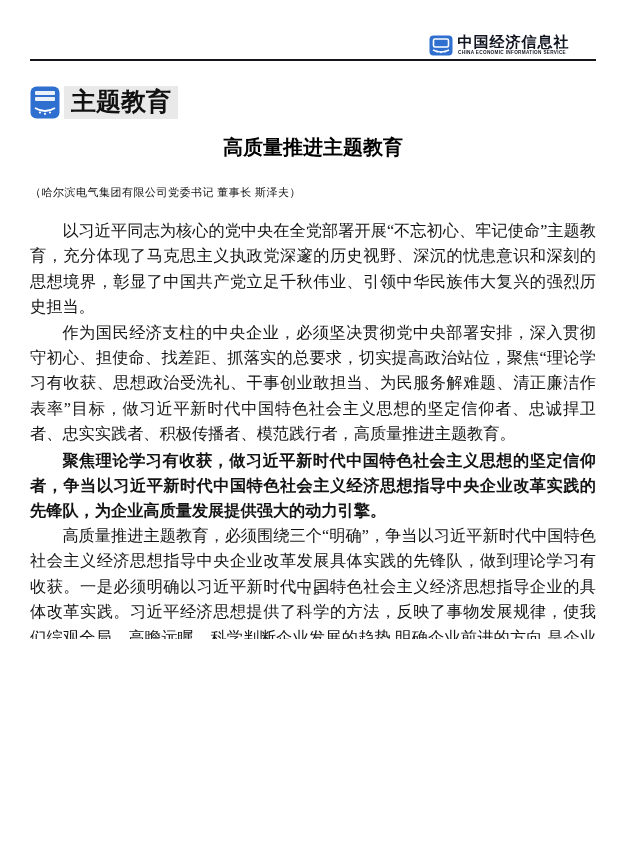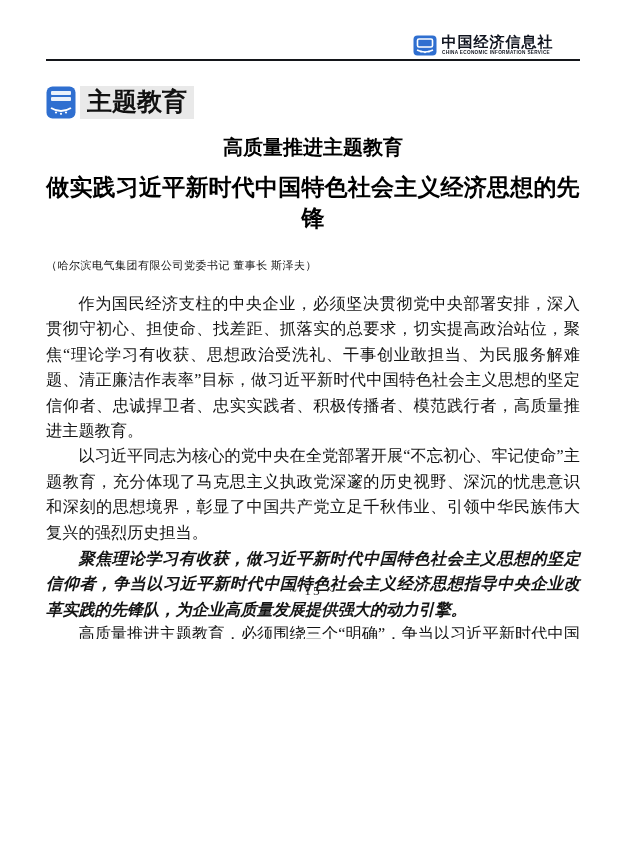--- a/index.html
+++ b/index.html
@@ -2,21 +2,21 @@
 <html><head>
 <meta charset="utf-8">
 <style>
   html,body{margin:0;padding:0;background:#ffffff;}
   .page{
     position:relative;
     width:626px;height:639px;
     margin:0 auto;
     background:#ffffff;
     box-sizing:border-box;
-    padding:0 46px;
+    padding:0 30px;
     font-family:"Liberation Serif", serif;
     color:#1a1a1a;
     overflow:hidden;
   }
   
   .header{
     padding-top:34px;
     padding-bottom:3px;
     border-bottom:2px solid #14161a;
     display:flex;
@@ -65,21 +65,20 @@
     margin:0;
     font-size:16.2px;
     line-height:25.4px;
     text-align:justify;
     text-indent:2em;
     color:#141414;
   }
   .article-body p.emph{
     font-family:"Liberation Sans", sans-serif;
     font-weight:bold;
-    font-style:italic;
   }
   
   .footer{
     position:absolute;left:0;right:0;bottom:40px;
     text-align:center;font-size:13.5px;color:#222;
     font-family:"Liberation Serif", serif;letter-spacing:2px;
   }
 </style>
 </head>
 <body>
@@ -110,25 +109,24 @@
       <rect x="5" y="11" width="20" height="4" rx="1" fill="#ffffff" opacity="0.9"></rect>
       <path d="M5 22 q10 6 20 0" fill="none" stroke="#ffffff" stroke-width="1.8"></path>
       <circle cx="10" cy="26.5" r="1.1" fill="#fff"></circle>
       <circle cx="15" cy="27.8" r="1.1" fill="#fff"></circle>
       <circle cx="20" cy="26.5" r="1.1" fill="#fff"></circle>
     </svg>
     <span class="badge-label">主题教育</span>
   </div>
 
   <div class="title-1">高质量推进主题教育</div>
-  <div class="title-2">做实践习近平新时代中国特色社会主义经济思想的先锋</div>
   <div class="byline">（哈尔滨电气集团有限公司党委书记 董事长 斯泽夫）</div>
 
   <div class="article-body">
+      <p>以习近平同志为核心的党中央在全党部署开展“不忘初心、牢记使命”主题教育，充分体现了马克思主义执政党深邃的历史视野、深沉的忧患意识和深刻的思想境界，彰显了中国共产党立足千秋伟业、引领中华民族伟大复兴的强烈历史担当。</p>
       <p>作为国民经济支柱的中央企业，必须坚决贯彻党中央部署安排，深入贯彻守初心、担使命、找差距、抓落实的总要求，切实提高政治站位，聚焦“理论学习有收获、思想政治受洗礼、干事创业敢担当、为民服务解难题、清正廉洁作表率”目标，做习近平新时代中国特色社会主义思想的坚定信仰者、忠诚捍卫者、忠实实践者、积极传播者、模范践行者，高质量推进主题教育。</p>
-      <p>以习近平同志为核心的党中央在全党部署开展“不忘初心、牢记使命”主题教育，充分体现了马克思主义执政党深邃的历史视野、深沉的忧患意识和深刻的思想境界，彰显了中国共产党立足千秋伟业、引领中华民族伟大复兴的强烈历史担当。</p>
       <p class="emph">聚焦理论学习有收获，做习近平新时代中国特色社会主义思想的坚定信仰者，争当以习近平新时代中国特色社会主义经济思想指导中央企业改革实践的先锋队，为企业高质量发展提供强大的动力引擎。</p>
       <p>高质量推进主题教育，必须围绕三个“明确”，争当以习近平新时代中国特色社会主义经济思想指导中央企业改革发展具体实践的先锋队，做到理论学习有收获。一是必须明确以习近平新时代中国特色社会主义经济思想指导企业的具体改革实践。习近平经济思想提供了科学的方法，反映了事物发展规律，使我们综观全局，高瞻远瞩，科学判断企业发展的趋势,明确企业前进的方向,是企业改革实践的根本遵循和行动指南。二是必须明确以习近平新时代中国特色社会主义经济思想指导企业实践的具体路径。坚持贯彻新发展理念、坚持党对国企改革发展的领导与推进国企改革发展相融合,坚持供给侧结构性改革,坚持问题导向，推进质量变革、效率变革、动力变革,坚持孕育弘扬创新文化，积极融入全球经济。三是必须明确以习近平新时代中国特色社会主义经济思想指导企业实践的关系。对哈电集团而言，我们必须正确处理集团主业与转型发展，多元化与专业化发展，大企业与小企业，事业部和企业，国家、企业和职工利益问题，集团和企业等关系，坚定不移推进集团五大中心建设。</p>
     </div>
 
   <div class="footer">~ 15 ~</div>
 
 </div>
 
 </body></html>

